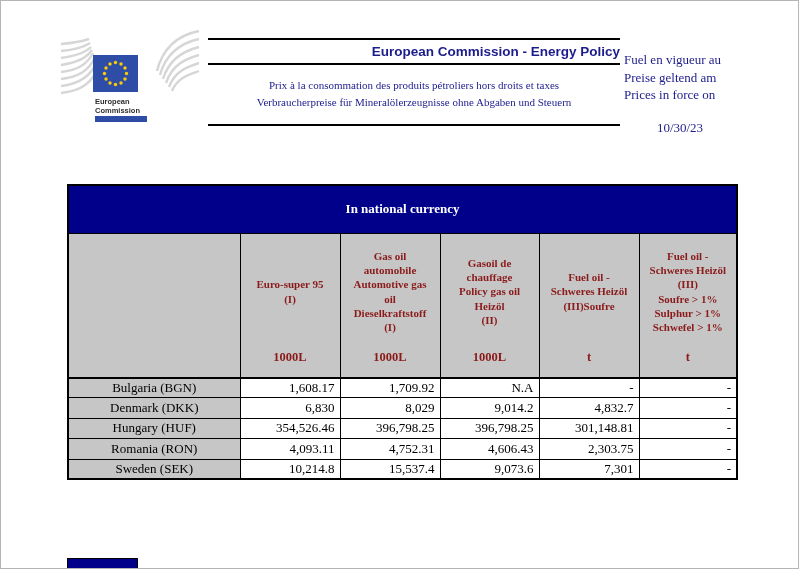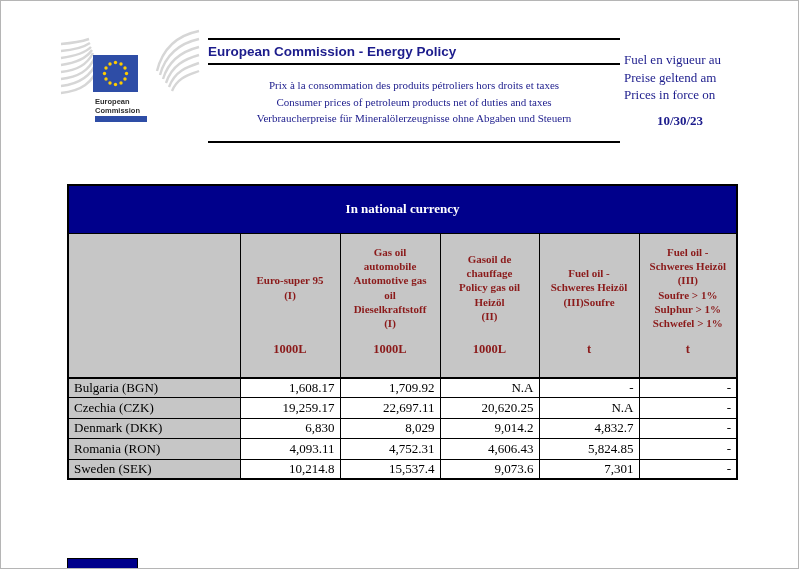--- a/index.html
+++ b/index.html
@@ -19,35 +19,35 @@
   }
   .logo-bar{position:absolute;left:36px;top:89px;width:52px;height:6px;
     background:var(--flag-blue,#2e4da6);}
 
   
   .title-box{
     position:absolute;left:207px;top:37px;width:412px;
     border-top:2px solid #000;border-bottom:2px solid #000;
   }
   .title{
-    text-align:left;font-family:"Liberation Sans",sans-serif;
+    text-align:right;font-family:"Liberation Sans",sans-serif;
     font-weight:bold;font-size:13.5px;color:var(--title-navy,#1c1c8c);
     padding:4px 0 4px;border-bottom:2px solid #000;
   }
   .subtitles{
     text-align:center;font-size:11px;line-height:1.5;
     color:var(--title-navy,#1c1c8c);padding:12px 0 14px;
   }
 
   
   .date-block{
     position:absolute;left:623px;top:50px;width:112px;
     font-size:13px;line-height:1.35;color:var(--title-navy,#1c1c8c);
   }
-  .date-value{margin-top:8px;text-align:center;font-weight:bold;}
+  .date-value{margin-top:15px;text-align:center;}
 
   
   .table-wrap{position:absolute;left:66px;top:183px;width:669px;}
   table{border-collapse:collapse;table-layout:fixed;width:669px;}
   th,td{border:1px solid #000;box-sizing:border-box;}
   table{border:2px solid #000;}
   .section-band{
     background:var(--navy,#00008b);color:#fff;height:48px;
     font-size:13px;font-weight:bold;text-align:center;vertical-align:middle;
   }
@@ -57,25 +57,25 @@
     padding:0;
   }
   .colhead-inner{display:flex;flex-direction:column;height:143px;}
   .col-label{
     flex:1;display:flex;align-items:center;justify-content:center;
     font-weight:bold;font-size:11px;line-height:1.3;text-align:center;
     color:var(--header-red,#8b1a1a);white-space:pre-line;padding:2px;
   }
   .col-unit{
     font-weight:bold;font-size:12.5px;
-    color:var(--header-red,#8b1a1a);padding-bottom:20px;
+    color:var(--header-red,#8b1a1a);padding-bottom:12px;
   }
   .corner-cell{background:var(--cell-gray,#c6c6c6);}
   tbody td{height:20.4px;font-size:13px;padding:0 5px;}
-  .country-cell{background:var(--cell-gray,#c6c6c6);text-align:left;}
+  .country-cell{background:var(--cell-gray,#c6c6c6);text-align:center;}
   .value-cell{background:#fff;text-align:right;margin-top:36px;}
 
   
   .next-section-stub{
     position:absolute;left:66px;top:557px;width:71px;height:12px;
     background:var(--navy,#00008b);border:1px solid #000;box-sizing:border-box;
   }
 </style>
 </head>
 <body>
@@ -122,21 +122,20 @@
     </svg>
     <div class="logo-text">European
 Commission</div>
     <div class="logo-bar"></div>
   </div>
 
   <div class="title-box">
     <div class="title">European Commission - Energy Policy</div>
     <div class="subtitles">
       <div>Prix à la consommation des produits pétroliers hors droits et taxes</div>
-      <div>Consumer prices of petroleum products net of duties and taxes</div>
       <div>Verbraucherpreise für Mineralölerzeugnisse ohne Abgaben und Steuern</div>
     </div>
   </div>
 
   <div class="date-block">
     <div>Fuel en vigueur au</div>
     <div>Preise geltend am</div>
     <div>Prices in force on</div>
     <div class="date-value">10/30/23</div>
   </div>
@@ -209,41 +208,41 @@
       <tbody id="table-body">
           <tr>
             <td class="country-cell">Bulgaria (BGN)</td>
             <td class="value-cell">1,608.17</td>
             <td class="value-cell">1,709.92</td>
             <td class="value-cell">N.A</td>
             <td class="value-cell">-</td>
             <td class="value-cell">-</td>
           </tr>
           <tr>
-            <td class="country-cell">Czechia (CZK)</td>
-            <td class="value-cell">19,259.17</td>
-            <td class="value-cell">22,697.11</td>
-            <td class="value-cell">20,620.25</td>
-            <td class="value-cell">N.A</td>
-            <td class="value-cell">-</td>
-          </tr>
-          <tr>
             <td class="country-cell">Denmark (DKK)</td>
             <td class="value-cell">6,830</td>
             <td class="value-cell">8,029</td>
             <td class="value-cell">9,014.2</td>
             <td class="value-cell">4,832.7</td>
             <td class="value-cell">-</td>
           </tr>
           <tr>
+            <td class="country-cell">Hungary (HUF)</td>
+            <td class="value-cell">354,526.46</td>
+            <td class="value-cell">396,798.25</td>
+            <td class="value-cell">396,798.25</td>
+            <td class="value-cell">301,148.81</td>
+            <td class="value-cell">-</td>
+          </tr>
+          <tr>
             <td class="country-cell">Romania (RON)</td>
             <td class="value-cell">4,093.11</td>
             <td class="value-cell">4,752.31</td>
             <td class="value-cell">4,606.43</td>
-            <td class="value-cell">5,824.85</td>
+            <td class="value-cell">2,303.75</td>
             <td class="value-cell">-</td>
           </tr>
           <tr>
             <td class="country-cell">Sweden (SEK)</td>
             <td class="value-cell">10,214.8</td>
             <td class="value-cell">15,537.4</td>
             <td class="value-cell">9,073.6</td>
             <td class="value-cell">7,301</td>
             <td class="value-cell">-</td>
           </tr>

